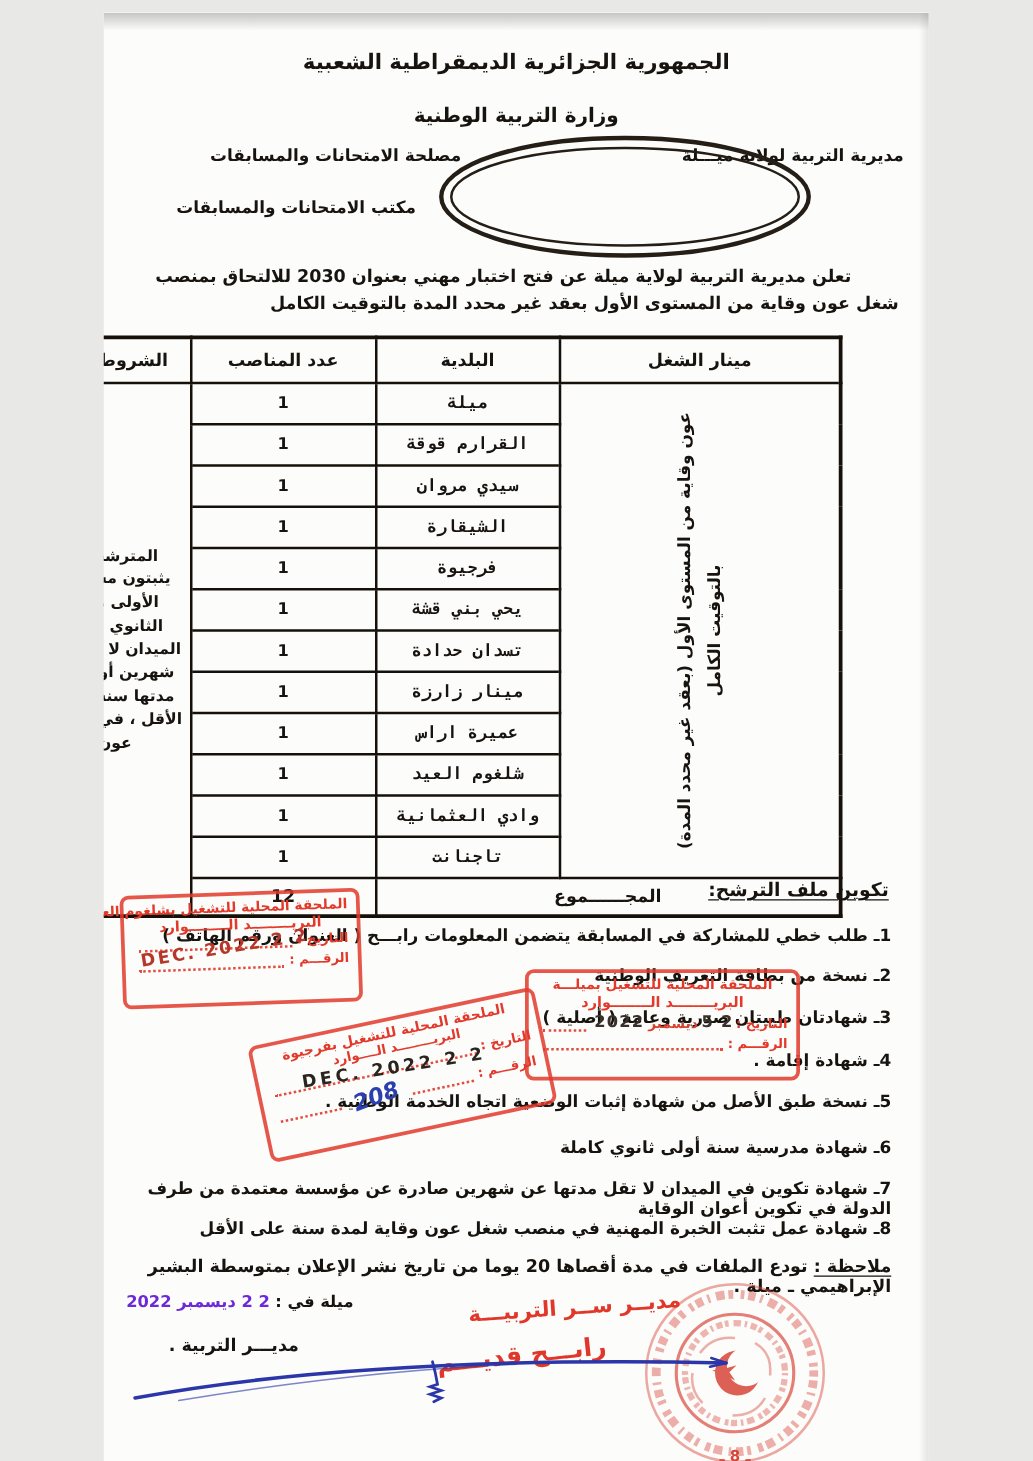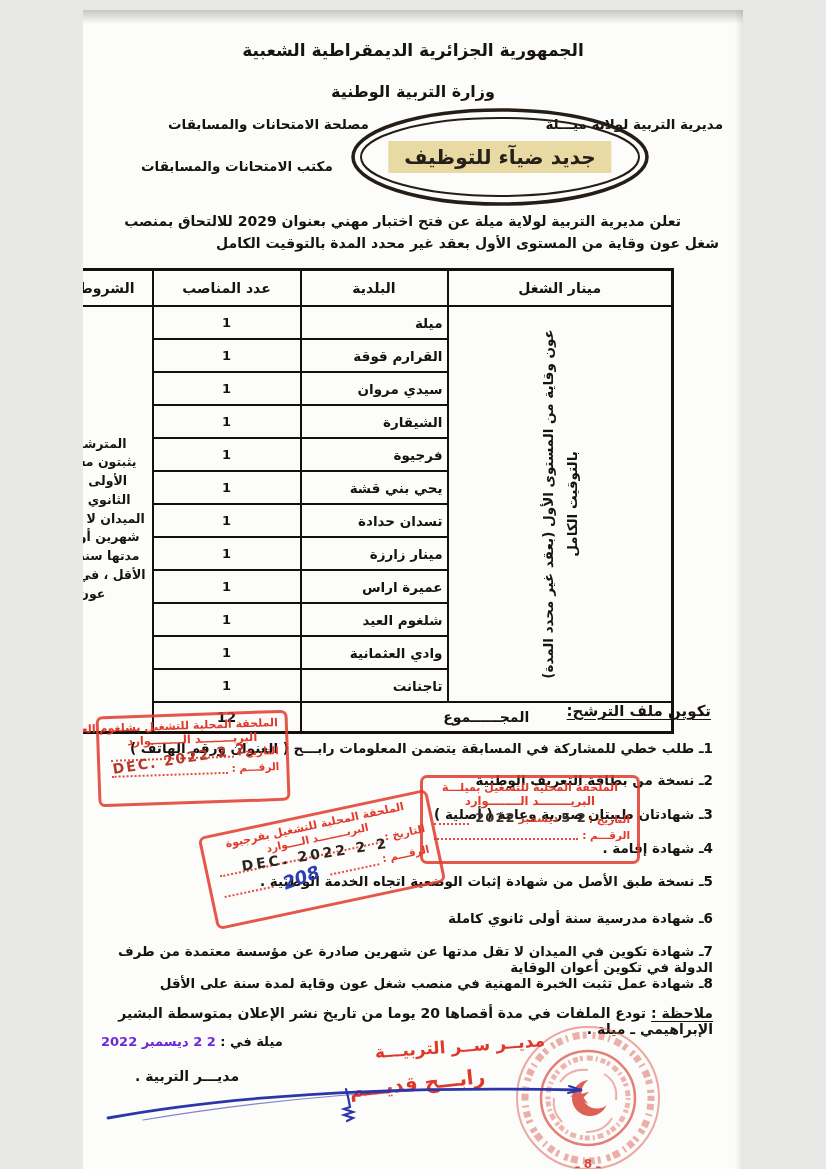--- a/index.html
+++ b/index.html
@@ -27,21 +27,21 @@
     background:#e9d9a2;color:#26201a;font-size:20px;font-weight:bold;
     padding:4px 16px;white-space:nowrap;letter-spacing:.5px;
   }
   .announcement{top:200px;right:24px;left:22px;font-size:14px;font-weight:bold;
     line-height:1.6;text-align:right;text-indent:38px;}
   
   table.positions{position:absolute;top:258px;right:69px;width:679px;
     border-collapse:collapse;table-layout:fixed;border:3px solid #15100a;}
   table.positions th,table.positions td{border:2.5px solid #15100a;padding:2px 4px;}
   table.positions th{height:30px;font-size:14px;font-weight:bold;}
-  td.muni{height:27px;font-size:13.5px;font-weight:bold;}
+  td.muni{height:27px;font-size:13.5px;font-weight:bold;text-align:center;font-family:Liberation Mono, monospace;}
   td.cnt{font-size:13px;font-weight:bold;text-align:center;}
   td.cond{font-size:12.5px;font-weight:bold;text-align:center;line-height:1.5;
     vertical-align:middle;padding:4px 6px;}
   td.jobcell{padding:0;}
   .vwrap{position:relative;height:372px;width:100%;}
   .vert{position:absolute;left:50%;top:50%;width:368px;
     transform:translate(-50%,-50%) rotate(-90deg);
     font-size:13.5px;font-weight:bold;text-align:center;line-height:1.8;direction:rtl;}
   tr.total td{height:24px;font-size:14px;font-weight:bold;text-align:center;}
   
@@ -85,24 +85,23 @@
   <div class="abs ctr t2">وزارة التربية الوطنية</div>
   <div class="abs directorate">مديرية التربية لولاية ميـــلة</div>
   <div class="abs service">مصلحة الامتحانات والمسابقات</div>
   <div class="abs office">مكتب الامتحانات والمسابقات</div>
 
   <div class="abs oval-wrap">
     <svg width="302" height="102" viewBox="0 0 302 102">
       <ellipse cx="151" cy="51" rx="147" ry="47" fill="none" stroke="#241e16" stroke-width="3.5"></ellipse>
       <ellipse cx="151" cy="51" rx="139" ry="39" fill="none" stroke="#241e16" stroke-width="2"></ellipse>
     </svg>
-    <div class="wm-text">جديد ضيآء للتوظيف</div>
-  </div>
-
-  <div class="abs announcement">تعلن مديرية التربية لولاية ميلة عن فتح اختبار مهني بعنوان 2029 للالتحاق بمنصب شغل عون وقاية من المستوى الأول بعقد غير محدد المدة بالتوقيت الكامل</div>
+  </div>
+
+  <div class="abs announcement">تعلن مديرية التربية لولاية ميلة عن فتح اختبار مهني بعنوان 2030 للالتحاق بمنصب شغل عون وقاية من المستوى الأول بعقد غير محدد المدة بالتوقيت الكامل</div>
 
   <table class="positions" dir="rtl">
     <colgroup>
       <col style="width:225px">
         <col style="width:147px">
         <col style="width:148px">
         <col style="width:159px">
     </colgroup>
     <tbody>
         <tr>

